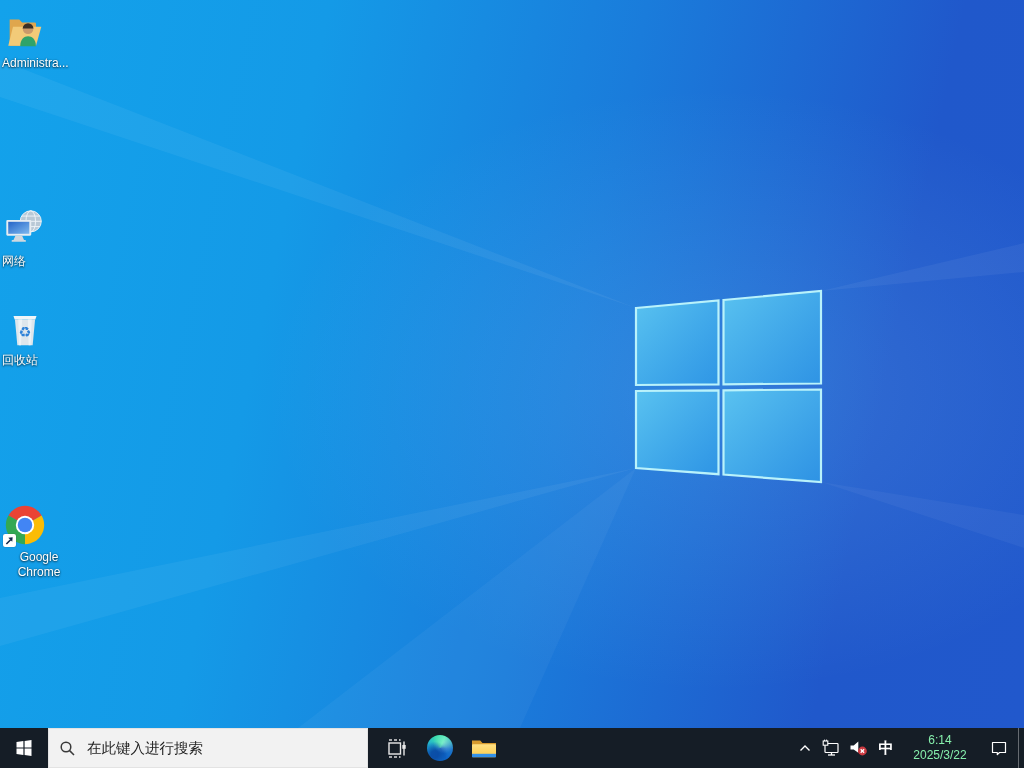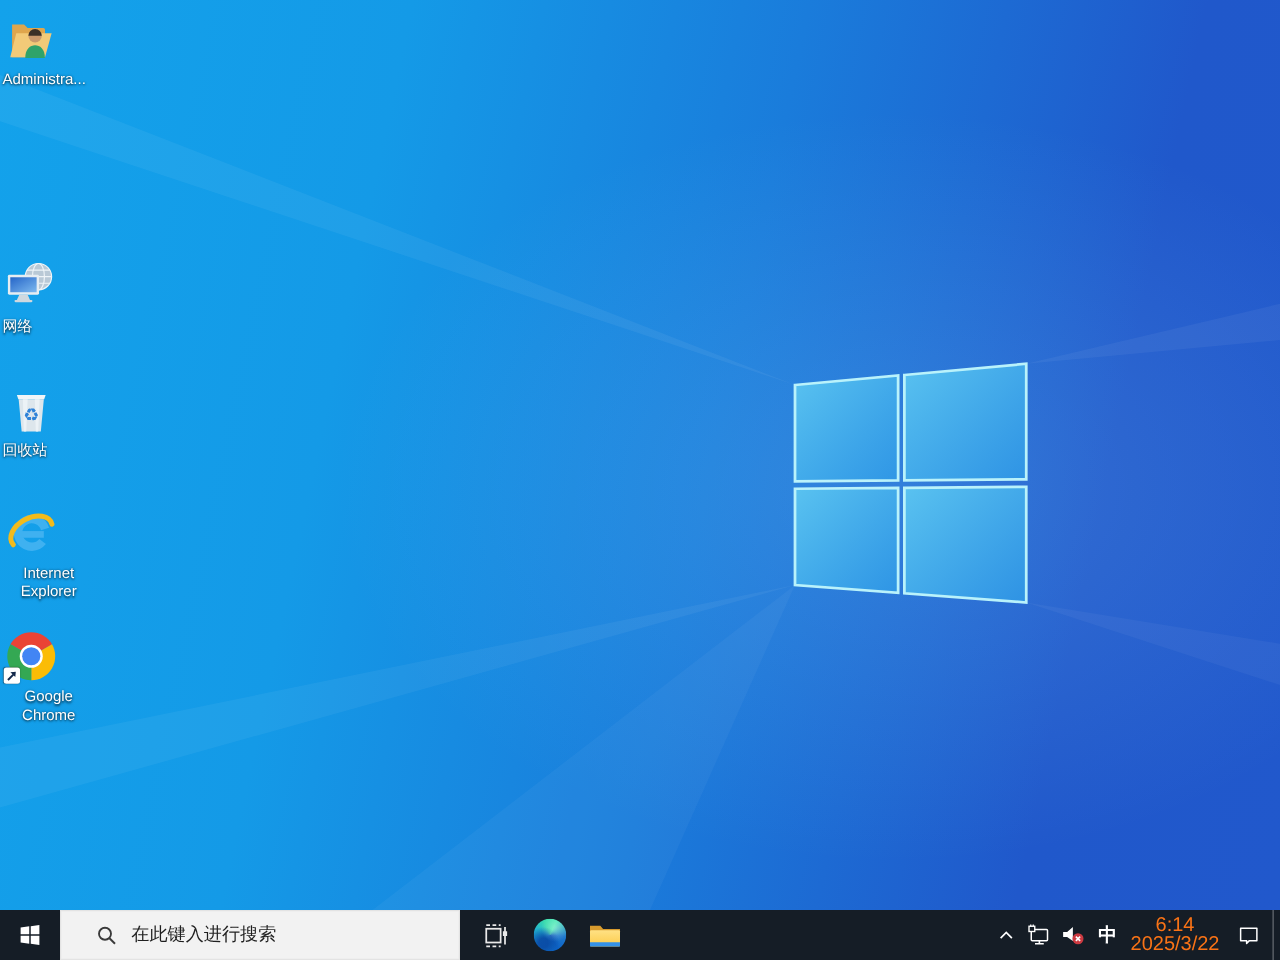--- a/index.html
+++ b/index.html
@@ -46,37 +46,37 @@
     position:absolute;left:0;bottom:0;width:1024px;height:40px;
     background:#151d26;display:flex;align-items:stretch;z-index:5;
   }
   .tb-btn{
     border:0;background:transparent;padding:0;margin:0;display:flex;
     align-items:center;justify-content:center;cursor:pointer;
   }
   .start-btn{width:48px;}
   .search-box{
     width:320px;height:40px;background:#f2f2f2;border:1px solid #e3e3e3;box-sizing:border-box;
-    display:flex;align-items:center;padding:9px 10px;gap:9px;justify-content:flex-end;
+    display:flex;align-items:center;padding:9px 10px;gap:9px;
   }
   .search-box input{
     border:0;outline:none;background:transparent;font-size:14.5px;color:#1f1f1f;width:250px;
     font-family:"Liberation Sans","DejaVu Sans",sans-serif;
   }
   .search-box input::placeholder{color:#1f1f1f;opacity:1;}
   .task-btn{width:44px;}
   .tray{
     margin-left:auto;display:flex;align-items:center;height:40px;color:#fff;
   }
   .tray .tb-btn{height:40px;}
   .ime{
     width:28px;text-align:center;font-size:15px;font-weight:bold;color:#fff;cursor:pointer;
   }
   .clock{
-    width:74px;text-align:center;font-size:16px;line-height:15px;color:#f97316;cursor:default;
+    width:74px;text-align:center;font-size:12px;line-height:15px;color:#86efac;cursor:default;
     padding:0 3px;
   }
   .show-desktop{
     width:5px;height:40px;border-left:1px solid rgba(255,255,255,.35);cursor:pointer;
   }
 </style>
 </head>
 <body>
 
 <div class="desktop">
@@ -150,32 +150,20 @@
         <polygon points="13.5,15 34.5,15 32,42 16,42" fill="#dde6ec"></polygon>
         <polygon points="17,15 21,15 19.8,42 17.8,42" fill="#ecf2f6"></polygon>
         <polygon points="27,15 31,15 29.8,42 27.8,42" fill="#ecf2f6"></polygon>
         <path d="M12,11.5 h24 l-1.2,3.5 H13.2 z" fill="#f0f5f8"></path>
         <text x="24" y="33" font-size="15" fill="#2e82d8" text-anchor="middle" font-family="DejaVu Sans">♻</text>
       </svg>
     </div>
     <div class="icon-label">回收站</div>
   </div>
 
-  <div class="icon-cell" style="top:403px">
-    <div class="icon-art">
-      <svg width="46" height="46" viewBox="0 0 48 48">
-        <path d="M33.5,31.5 A11.5,11.5 0 1 1 35.5,21" stroke="#3fb1f0" stroke-width="7" fill="none"></path>
-        <rect x="13" y="22.8" width="21.5" height="5.6" fill="#3fb1f0"></rect>
-        <g transform="rotate(-28 24 24)">
-          <path d="M6,26 A18.5,12 0 1 1 42.5,26" stroke="#f3bb1b" stroke-width="4.2" fill="none" stroke-linecap="round"></path>
-        </g>
-      </svg>
-    </div>
-    <div class="icon-label">Internet Explorer</div>
-  </div>
 
   <div class="icon-cell" style="top:502px">
     <div class="icon-art">
       <svg width="46" height="46" viewBox="0 0 48 48">
         <path d="M24,24 L6.68,14 A20,20 0 0 1 41.32,14 Z" fill="#ea4335"></path>
         <path d="M24,24 L41.32,14 A20,20 0 0 1 24,44 Z" fill="#fbbc05"></path>
         <path d="M24,24 L24,44 A20,20 0 0 1 6.68,14 Z" fill="#34a853"></path>
         <circle cx="24" cy="24" r="9.6" fill="#ffffff"></circle>
         <circle cx="24" cy="24" r="7.6" fill="#4285f4"></circle>
       </svg>

